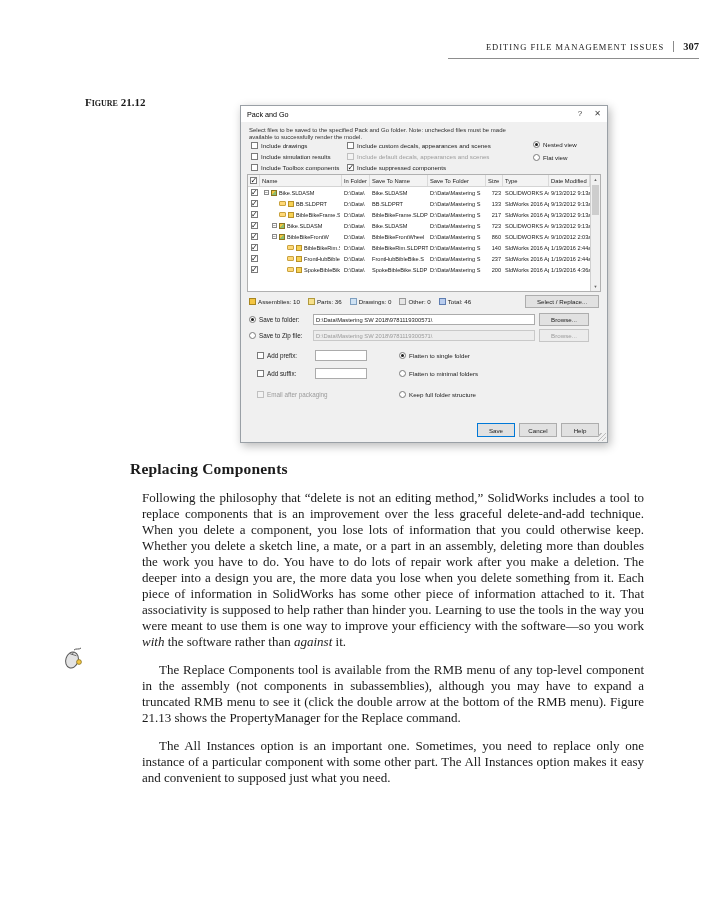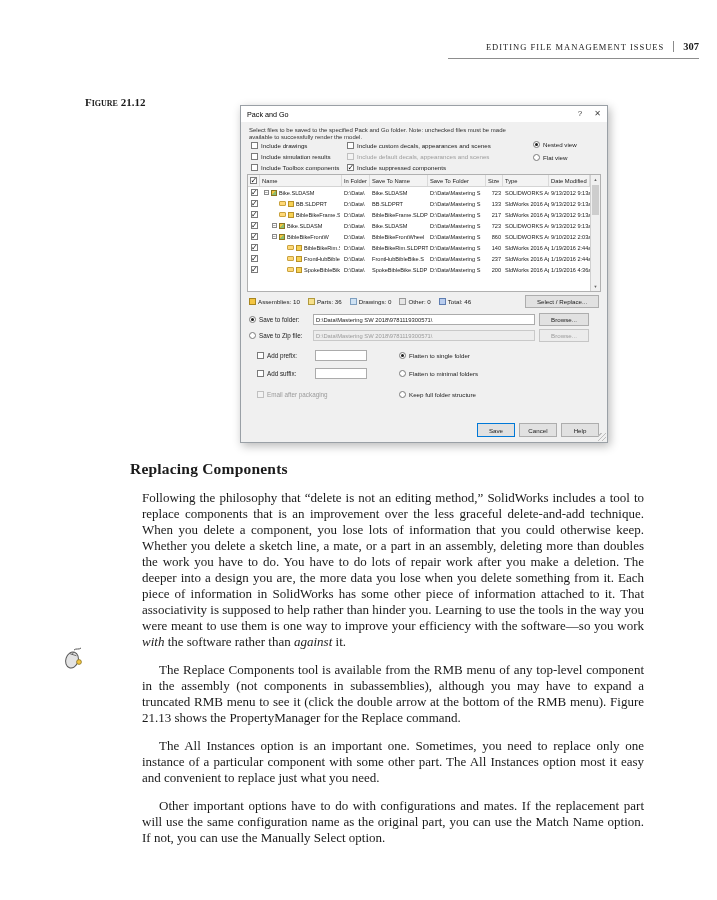--- a/index.html
+++ b/index.html
@@ -400,15 +400,14 @@
     <line x1="9.5" y1="7.5" x2="16.5" y2="9.8" stroke="#555" stroke-width="0.8"></line>
     <line x1="13.5" y1="6" x2="12" y2="9" stroke="#555" stroke-width="0.8"></line>
     <circle cx="19" cy="16" r="2.4" fill="#f4c542" stroke="#8a7420" stroke-width="0.8"></circle>
   </svg>
 </div>
 
 <main class="body-text">
   <h2>Replacing Components</h2>
   <p><span>Following the philosophy that “delete is not an editing method,” SolidWorks includes a tool to replace components that is an improvement over the less graceful delete-and-add technique. When you delete a component, you lose lots of information that you could otherwise keep. Whether you delete a sketch line, a mate, or a part in an assembly, deleting more than doubles the work you have to do. You have to do lots of repair work after you make a deletion. The deeper into a design you are, the more data you lose when you delete something from it. Each piece of information in SolidWorks has some other piece of information attached to it. That associativity is supposed to help rather than hinder you. Learning to use the tools in the way you were meant to use them is one way to improve your efficiency with the software—so you work </span><i>with</i><span> the software rather than </span><i>against</i><span> it.</span></p>
   <p class="indent">The Replace Components tool is available from the RMB menu of any top-level component in the assembly (not components in subassemblies), although you may have to expand a truncated RMB menu to see it (click the double arrow at the bottom of the RMB menu). Figure 21.13 shows the PropertyManager for the Replace command.</p>
-  <p class="indent">The All Instances option is an important one. Sometimes, you need to replace only one instance of a particular component with some other part. The All Instances option most it easy and convenient to replace just what you need.</p>
-  <p class="indent">Other important options have to do with configurations and mates. If the replacement part will use the same configuration name as the original part, you can use the Match Name option. If not, you can use the Manually Select option.</p>
+  <p class="indent">The All Instances option is an important one. Sometimes, you need to replace only one instance of a particular component with some other part. The All Instances option makes it easy and convenient to supposed just what you need.</p>
 </main>
 
 </body></html>

